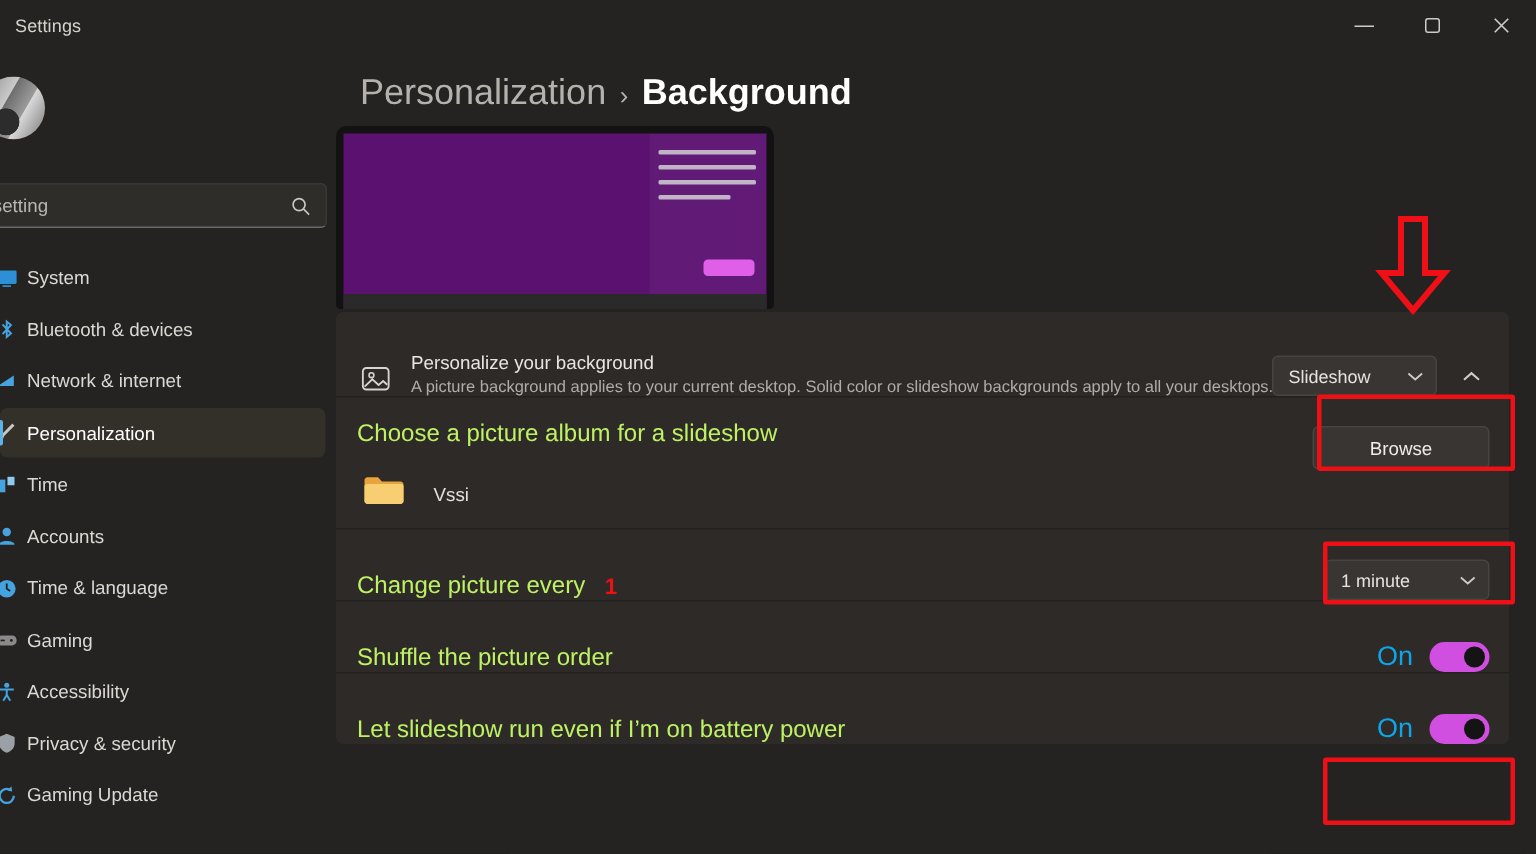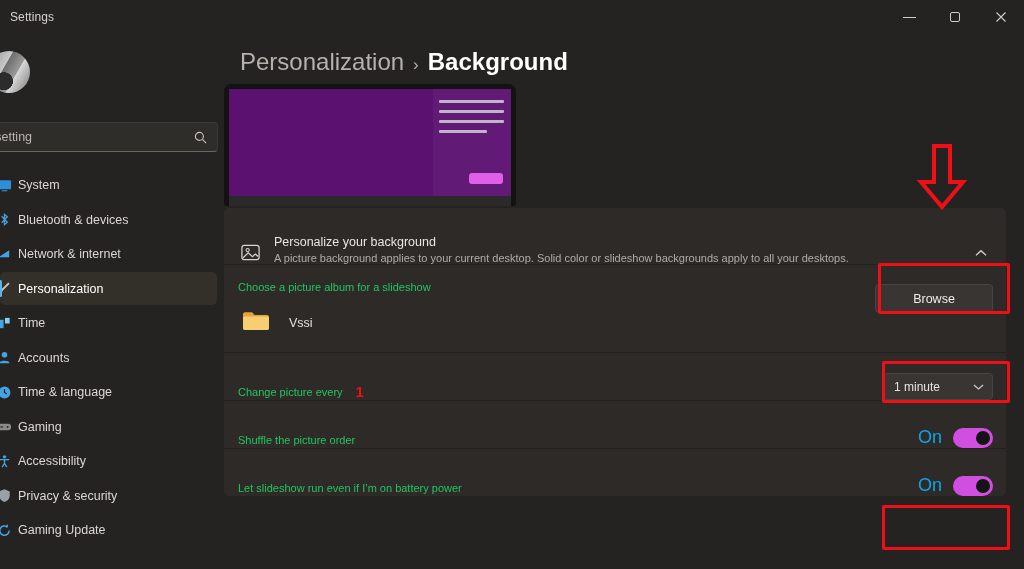--- a/index.html
+++ b/index.html
@@ -234,22 +234,22 @@
     color: #e9e5e1;
     white-space: nowrap;
   }
   .row-desc {
     font-size: 11px;
     color: #b0aca8;
     margin-top: 3px;
     white-space: nowrap;
   }
   .row-label {
-    font-size: 11px;
-    color: #22c55e;
+    font-size: 16px;
+    color: #bef264;
     white-space: nowrap;
   }
   .marker {
     color: #ee1111;
     font-weight: bold;
     font-size: 15px;
     margin-left: 13px;
   }
 
   .row-right {
@@ -511,20 +511,28 @@
             <rect x="2" y="3.5" width="18" height="15" rx="2.4" stroke="currentColor" stroke-width="1.3" fill="none"></rect>
             <circle cx="8" cy="8.5" r="1.7" stroke="currentColor" stroke-width="1.1" fill="none"></circle>
             <path d="M3.2 16.5 L8.6 11.4 L13 15.3 L16.2 12.6 L19 15.2" stroke="currentColor" stroke-width="1.3" fill="none"></path>
           </svg>
         </span>
         <div class="row-texts">
           <div class="row-title">Personalize your background</div>
           <div class="row-desc">A picture background applies to your current desktop. Solid color or slideshow backgrounds apply to all your desktops.</div>
         </div>
         <div class="row-right">
+          <div class="dropdown">
+            <span>Slideshow</span>
+            <span class="dd-chev">
+              <svg width="11" height="8" viewBox="0 0 12 8">
+                  <path d="M1 1.8 L6 6.2 L11 1.8" stroke="currentColor" stroke-width="1.3" fill="none"></path>
+                </svg>
+            </span>
+          </div>
           <div class="collapse-btn">
             <span>
               <svg width="12" height="8" viewBox="0 0 12 8">
                   <path d="M1 6.2 L6 1.8 L11 6.2" stroke="currentColor" stroke-width="1.4" fill="none"></path>
                 </svg>
             </span>
           </div>
         </div>
       </div>
 

